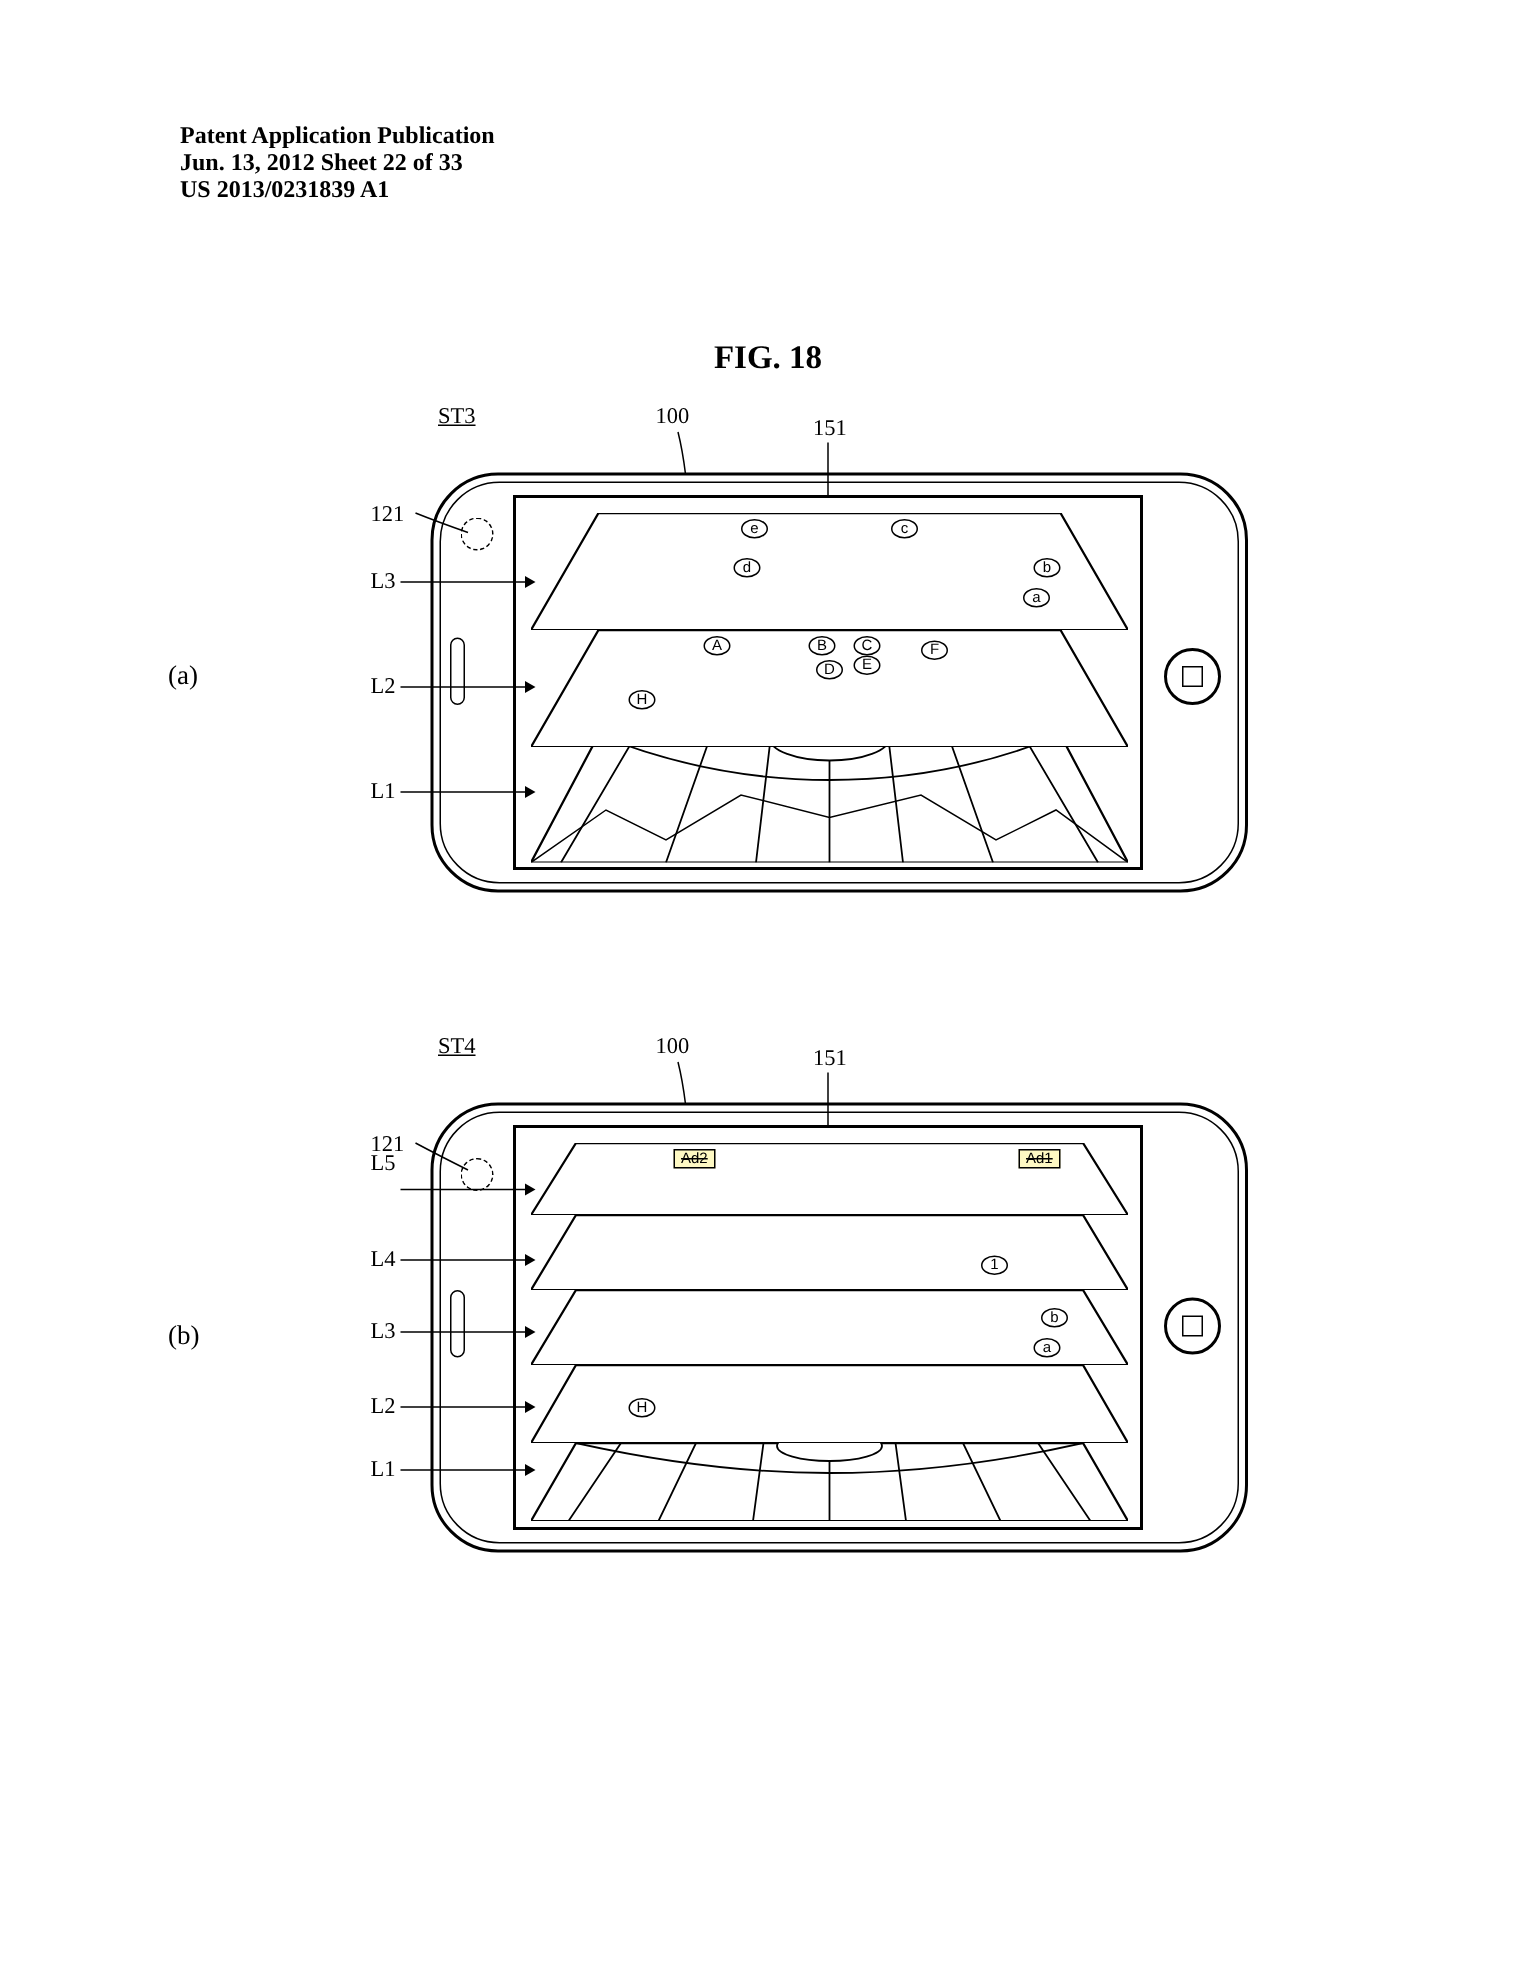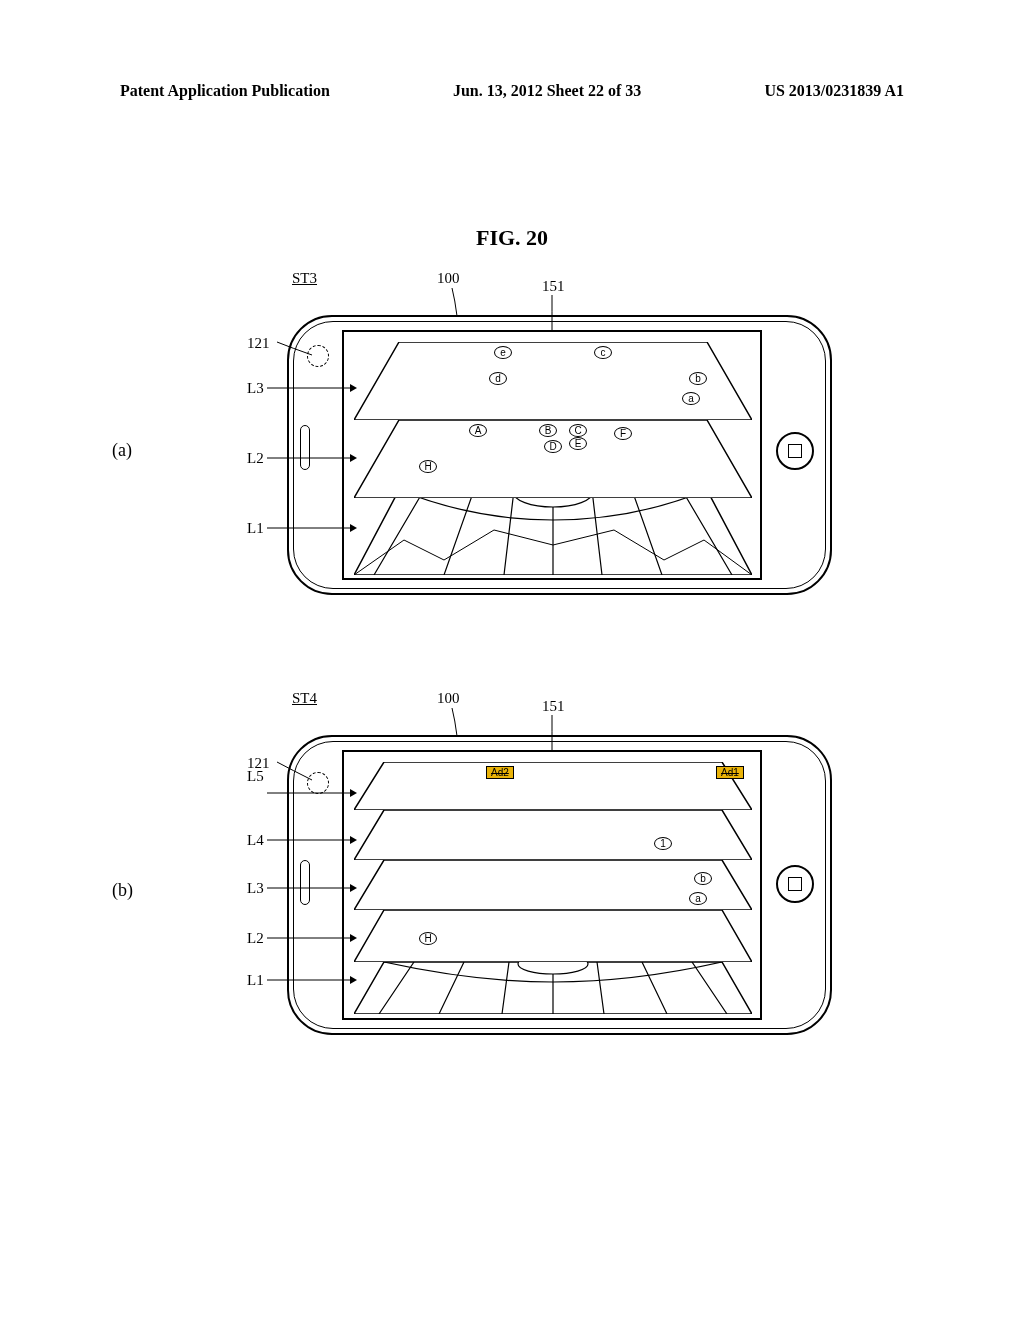--- a/index.html
+++ b/index.html
@@ -13,20 +13,21 @@
     .page-header {
       position: absolute;
       top: 82px;
       left: 0;
       width: 100%;
       display: flex;
       justify-content: space-between;
       padding: 0 120px;
       font-size: 16px;
       font-weight: bold;
+      flex-direction: column;
     }
     .fig-title {
       position: absolute;
       top: 225px;
       left: 50%;
       transform: translateX(-50%);
       font-size: 22px;
       font-weight: bold;
     }
     .diagram-container {
@@ -98,39 +99,38 @@
       background: white;
     }
     
     .ad-box {
       position: absolute;
       border: 1.2px solid black;
       font-size: 10px;
       padding: 0 4px;
       font-family: Arial, sans-serif;
       text-decoration: line-through;
-      background: #eab308;
-      margin-left: 37px;
+      background: #fef9c3;
     }
     
     .sub-label {
       position: absolute;
       font-size: 18px;
     }
   </style>
 </head>
 <body>
 
 <div class="page-header">
   <span>Patent Application Publication</span>
   <span>Jun. 13, 2012  Sheet 22 of 33</span>
   <span>US 2013/0231839 A1</span>
 </div>
 
-<div class="fig-title">FIG. 20</div>
+<div class="fig-title">FIG. 18</div>
 
 <div class="diagram-container diagram-a">
   <span class="sub-label" style="left:-50px; top:180px;">(a)</span>
   <span class="label label-underline" style="left:130px; top:10px;text-align:right;">ST3</span>
   <span class="label" style="left:275px; top:10px;">100</span>
   <span class="label" style="left:380px; top:18px;">151</span>
   <span class="label" style="left:85px; top:75px;">121</span>
   <span class="label" style="left:85px; top:120px;">L3</span>
   <span class="label" style="left:85px; top:190px;">L2</span>
   <span class="label" style="left:85px; top:260px;">L1</span>

